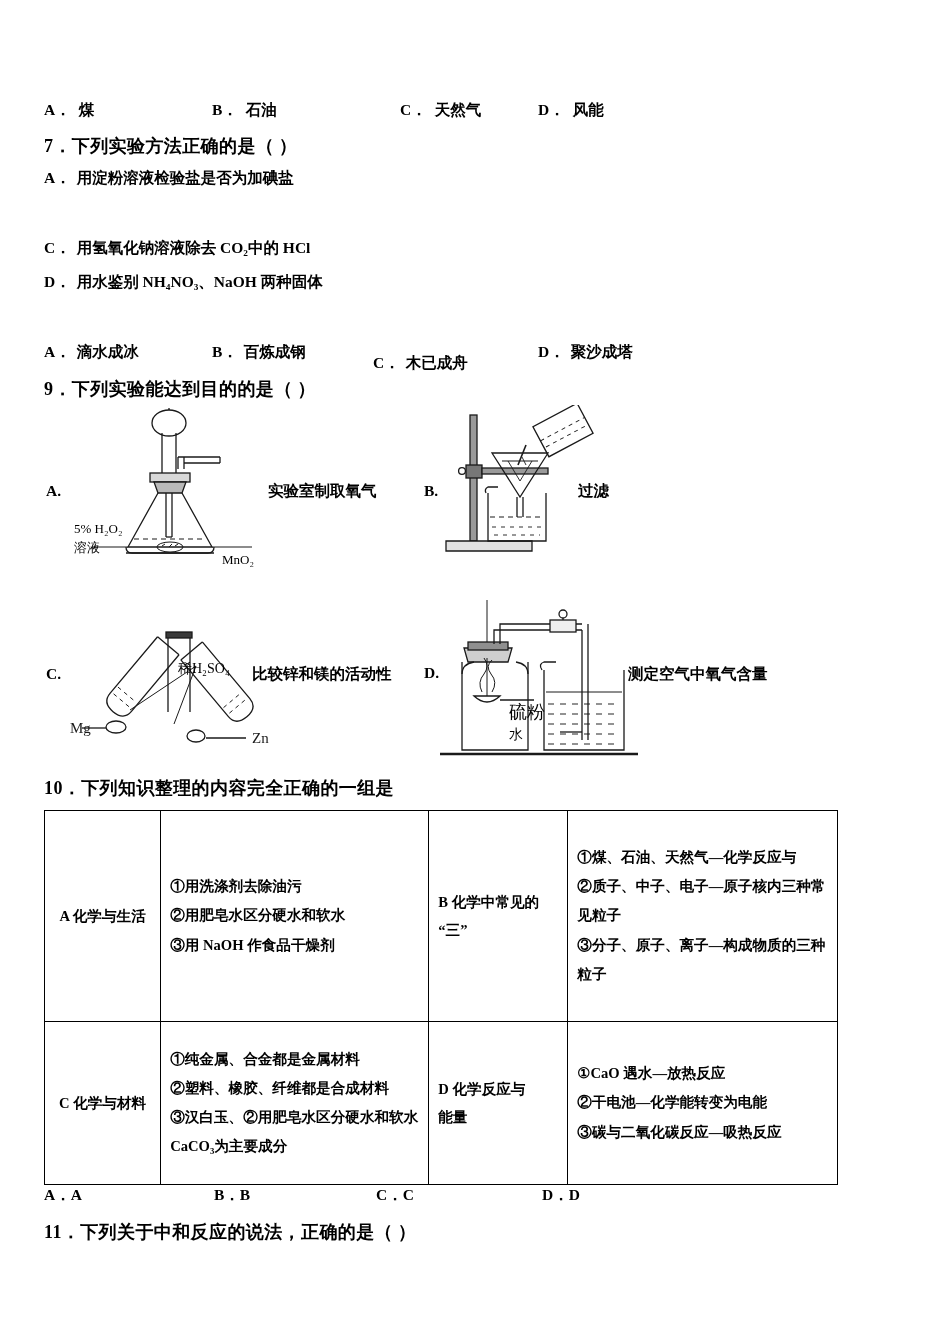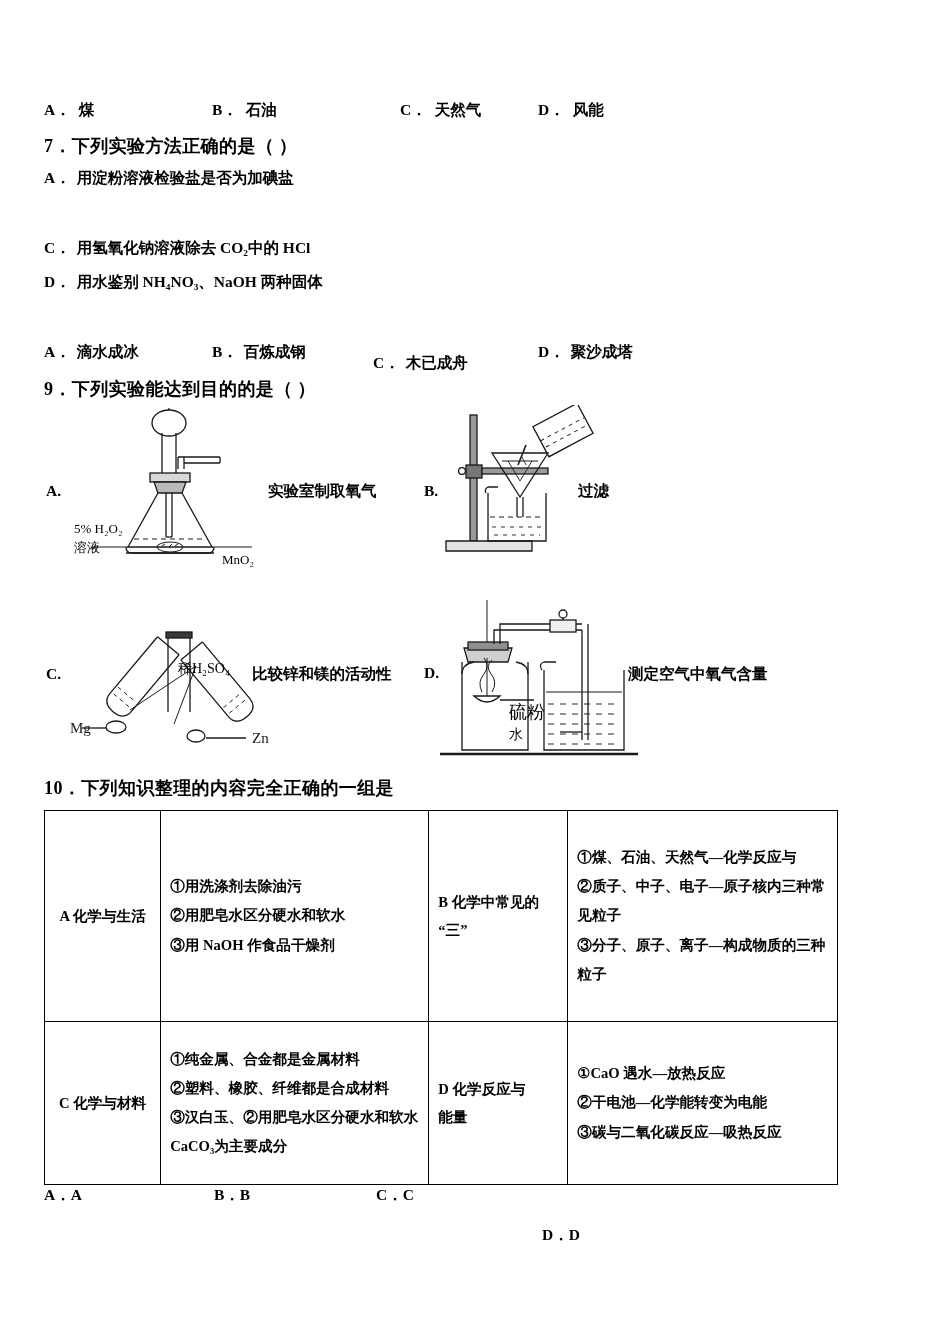--- a/index.html
+++ b/index.html
@@ -310,18 +310,19 @@
 
   <div class="opt" style="left:44px;top:1185px;">
     <span>A．</span><span>A</span>
   </div>
   <div class="opt" style="left:214px;top:1185px;">
     <span>B．</span><span>B</span>
   </div>
   <div class="opt" style="left:376px;top:1185px;">
     <span>C．</span><span>C</span>
   </div>
-  <div class="opt" style="left:542px;top:1185px;margin-top:40px;">
+  <div class="opt" style="left:542px;top:1185px;">
     <span>D．</span><span>D</span>
   </div>
 
+  <div class="line" style="left:44px;top:1220px;">11．下列关于中和反应的说法，正确的是（       ）</div>
 
 </div>
 
 </body></html>

